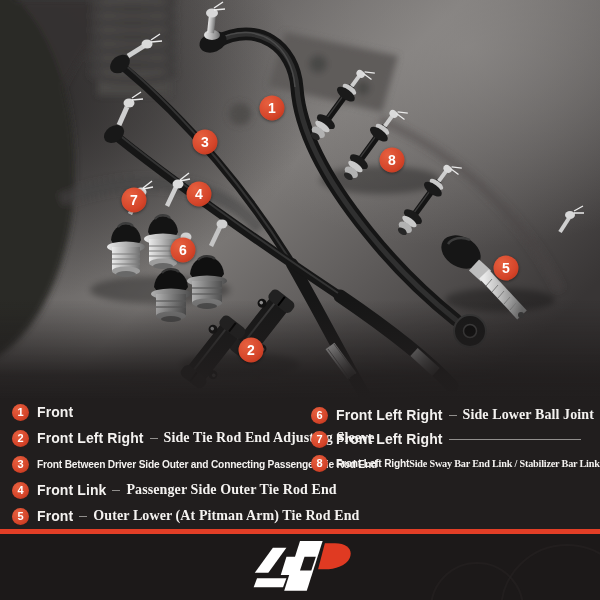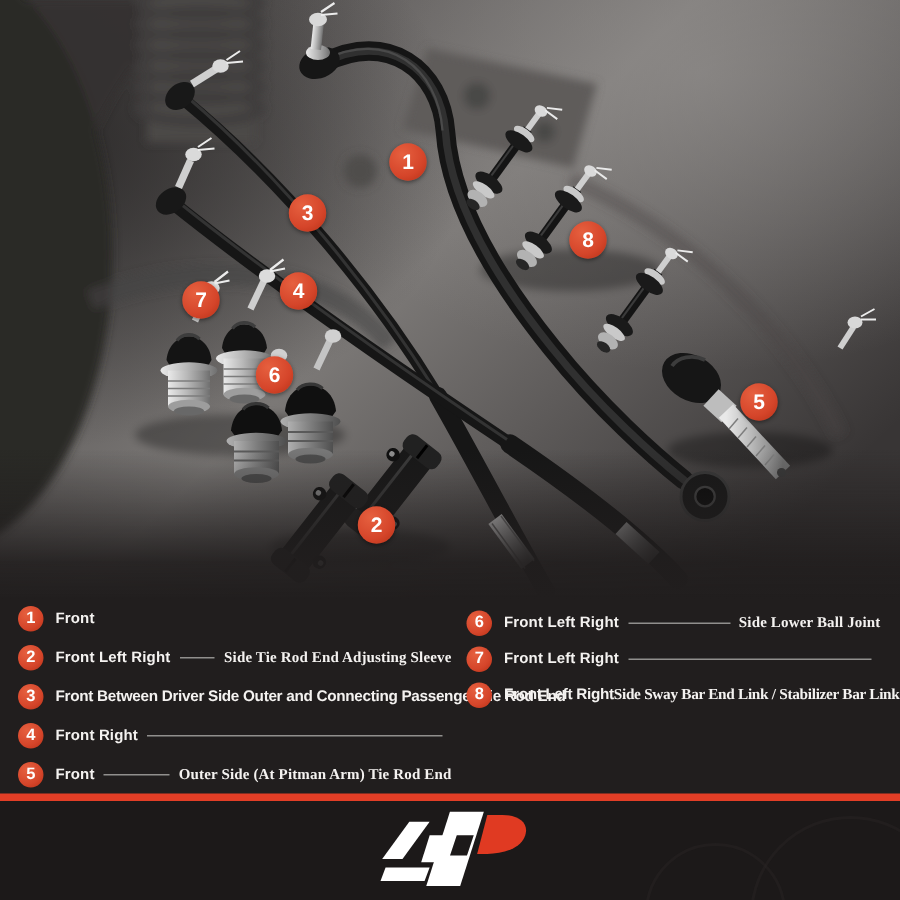--- a/index.html
+++ b/index.html
@@ -20,21 +20,21 @@
   .legend{position:absolute;display:flex;flex-direction:column;color:var(--text);}
   .legend-left{left:12px;top:399px;width:289px;}
   .legend-right{left:311px;top:403px;width:276px;}
   .legend-left .row{height:26px;}
   .legend-right .row{height:24px;}
   .row{display:flex;align-items:center;}
   .rbadge{flex:0 0 auto;width:17px;height:17px;border-radius:50%;
           background:radial-gradient(circle at 35% 30%, #e6603f, var(--badge) 60%, #b53016);
           color:#fff;font-weight:bold;font-size:11px;line-height:17px;text-align:center;
           margin-right:8px;}
-  .rlabel,.rname{font-weight:bold;font-size:10px;letter-spacing:.1px;white-space:nowrap;}
+  .rlabel,.rname{font-weight:bold;font-size:14px;letter-spacing:.1px;white-space:nowrap;}
   .row.small .rlabel,.row.small .rname{font-size:10.2px;letter-spacing:-.2px;}
   .rleader{flex:1 1 8px;min-width:8px;height:1px;background:var(--leader);
            opacity:.85;margin:0 6px;align-self:center;}
   .rname{margin-left:auto;font-family:Liberation Serif, serif;}
   .divider{position:absolute;left:0;top:529px;width:600px;height:5px;background:var(--divider);}
   .footer{position:absolute;left:0;top:534px;width:600px;height:66px;background:var(--footerbg);}
   .footer svg{position:absolute;left:248px;top:7px;display:block;}
   .wm{position:absolute;border:2px solid #282424;border-radius:50%;opacity:.5;}
   .wm1{width:90px;height:90px;left:430px;top:28px;}
   .wm2{width:130px;height:130px;left:500px;top:10px;}
@@ -275,28 +275,29 @@
     <span class="rleader"></span>
     <span class="rname">Side Tie Rod End Adjusting Sleeve</span>
   </div>
       <div class="row small">
     <span class="rbadge">3</span>
     <span class="rlabel">Front Between Driver Side Outer and Connecting Passenger Tie Rod End</span>
 
   </div>
       <div class="row">
     <span class="rbadge">4</span>
-    <span class="rlabel">Front Right</span>
-    <span class="rleader"></span>
+    <span class="rlabel">Front Link</span>
+    <span class="rleader"></span>
+    <span class="rname">Passenger Side Outer Tie Rod End</span>
   </div>
       <div class="row">
     <span class="rbadge">5</span>
     <span class="rlabel">Front</span>
     <span class="rleader"></span>
-    <span class="rname">Outer Side (At Pitman Arm) Tie Rod End</span>
+    <span class="rname">Outer Lower (At Pitman Arm) Tie Rod End</span>
   </div>
     </div>
   <div class="legend legend-right" id="legend-right">
       <div class="row">
     <span class="rbadge">6</span>
     <span class="rlabel">Front Left Right</span>
     <span class="rleader"></span>
     <span class="rname">Side Lower Ball Joint</span>
   </div>
       <div class="row">

